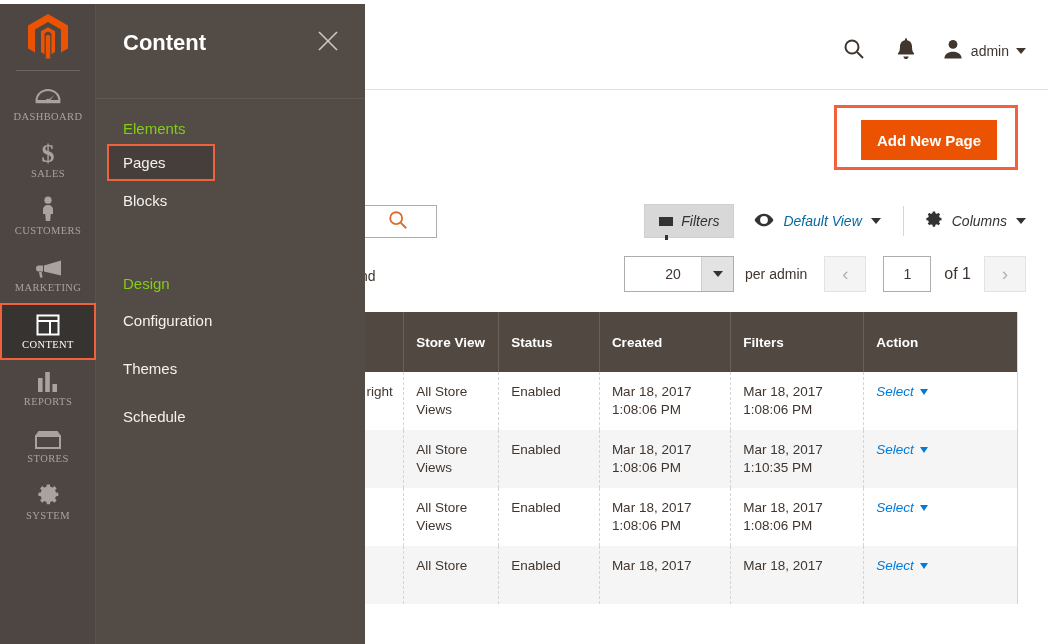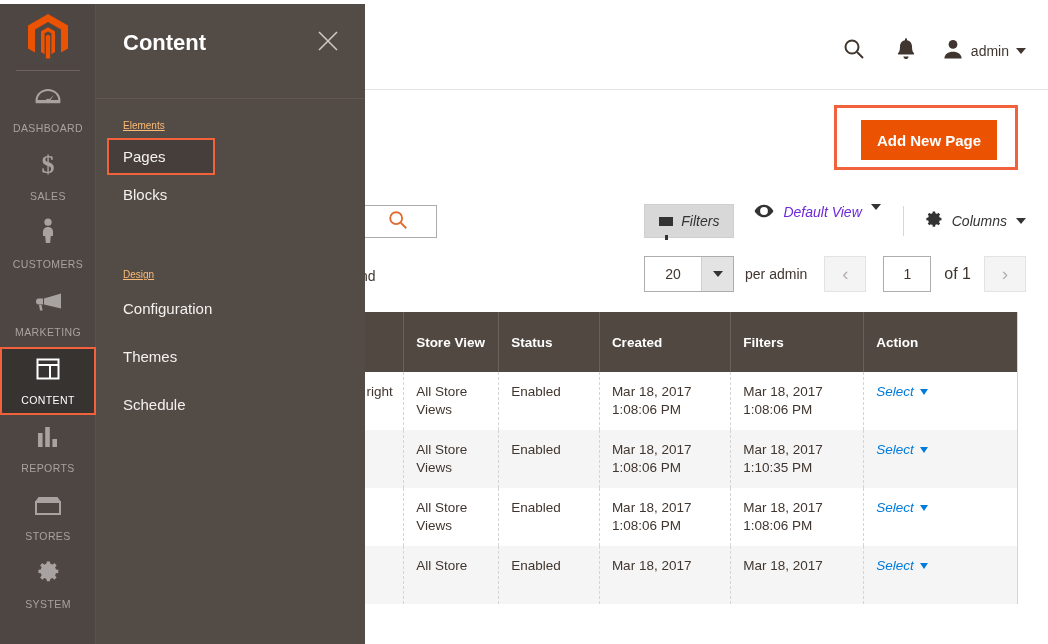--- a/index.html
+++ b/index.html
@@ -33,22 +33,22 @@
   .nav-item {
     width: 96px; padding: 7px 0 9px 0;
     display: flex; flex-direction: column; align-items: center;
     cursor: pointer; position: relative;
   }
   .nav-item .ico {
     height: 26px; display: flex; align-items: flex-end; justify-content: center;
     color: #a8a3a0;
   }
   .nav-item .lbl {
-    margin-top: 14px; font-size: 10.5px; letter-spacing: .4px;
-    color: #a8a3a0; text-transform: uppercase; line-height: 12px;
+    margin-top: 3px; font-size: 10.5px; letter-spacing: .4px;
+    color: #a8a3a0; text-transform: uppercase; line-height: 12px; font-family: Liberation Serif, serif;
   }
   .nav-item.active { background: #373330; }
   .nav-item.active .ico, .nav-item.active .lbl { color: #ffffff; }
   .nav-item.highlight {
     outline: 2px solid #f1613c; outline-offset: -2px;
   }
   .nav-item svg { display:block; }
 
   
   .menu-panel {
@@ -61,21 +61,21 @@
   }
   .menu-title {
     position: absolute; left: 27px; top: 26px;
     font-size: 22px; font-weight: bold; color: #ffffff;
   }
   .menu-close {
     position: absolute; right: 24px; top: 24px;
     width: 26px; height: 26px; cursor: pointer; color: #cfc9c5;
   }
   .menu-group-title {
-    color: #fdba74; font-size: 10px; padding: 21px 0 0 27px; text-decoration: underline;
+    color: #84cc16; font-size: 15px; padding: 21px 0 0 27px;
   }
   .menu-link {
     height: 40px; display: flex; align-items: center;
     padding-left: 27px; font-size: 15px; color: #f4f1ef;
     cursor: pointer;
   }
   .menu-link.sel { background: #453e3a; width: 252px; }
   .menu-link.boxed {
     outline: 2px solid #f1613c; outline-offset: -1px;
     width: 106px; height: 35px; margin-left: 12px; padding-left: 15px;
@@ -145,23 +145,23 @@
   .funnel {
     width: 0; height: 0; border-left: 7px solid #333;
     border-right: 7px solid #333; border-top: 9px solid #333;
     position: relative;
   }
   .funnel:after {
     content:""; position:absolute; left:-1.5px; top:9px;
     width:3px; height:5px; background:#333;
   }
   .view-btn {
-    display: flex; align-items: flex-start; gap: 9px;
+    display: flex; align-items: center; gap: 9px;
     height: 34px; padding: 0 16px 0 20px; cursor: pointer;
-    font-size: 14px; color: #6d28d9;
+    font-size: 14px; color: #0369a1;
   }
   .divider-v { width: 1px; height: 30px; background: #d6d6d6; margin: 0 6px; }
   .columns-btn {
     display: flex; align-items: center; gap: 9px;
     height: 34px; padding: 0 0 0 14px; cursor: pointer;
     font-size: 14px; color: #333333;
   }
   .caret-sm {
     width: 0; height: 0; border-left: 5px solid transparent;
     border-right: 5px solid transparent; border-top: 6px solid #333333;
@@ -172,21 +172,21 @@
   .records-found {
     position: absolute; left: 264px; top: 16px; font-size: 14px; color: #41362f;
     white-space: nowrap;
   }
   .pag-right {
     position: absolute; right: 0; top: 4px;
     display: flex; align-items: center;
   }
   .perpage-select {
     display: flex; align-items: stretch; height: 36px;
-    border: 1px solid #adadad; background: #ffffff; cursor: pointer;
+    border: 1px solid #adadad; background: #ffffff; cursor: pointer; padding-left: 20px;
   }
   .perpage-val {
     width: 56px; display: flex; align-items: center; justify-content: center;
     font-size: 14px; color: #41362f;
   }
   .perpage-arrow {
     width: 32px; background: #e3e3e3; border-left: 1px solid #cfcfcf;
     display: flex; align-items: center; justify-content: center;
   }
   .perpage-label { font-size: 14px; color: #41362f; margin-left: 11px; }

